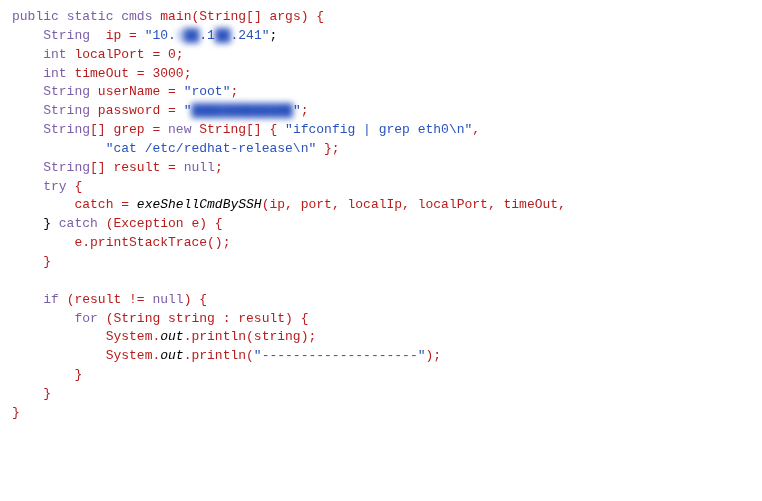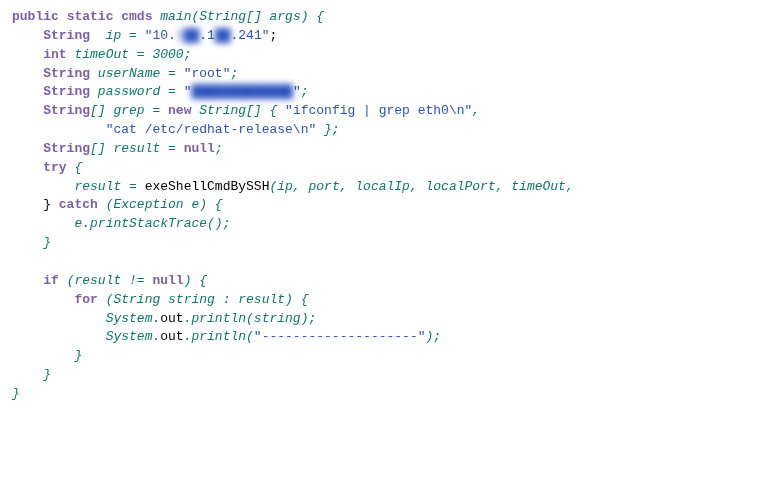--- a/index.html
+++ b/index.html
@@ -26,67 +26,68 @@
       min-height: 501px;
     }
 
     .code-line {
       white-space: pre;
       display: block;
     }
 
     .kw {
       color: #7b5ea7;
-      font-weight: bold;
+      font-weight: normal;
     }
 
     .str {
       color: #2a52be;
     }
 
     .method-italic {
+      font-style: italic;
     }
 
     .blurred {
       filter: blur(3px);
       display: inline-block;
     }
 
     .normal {
-      color: #0f766e;
-      font-style: italic;
+      color: #b91c1c;
     }
   </style>
 </head>
 <body>
 
 <div class="code-container">
 
   <span class="code-line"><span class="kw">public</span> <span class="kw">static</span> <span class="kw">cmds</span> <span class="normal">main(String[] args) {</span></span>
 
   <span class="code-line">    <span class="kw">String</span> <span class="normal"> ip = </span><span class="str">"10.<span class="blurred">1██</span>.1<span class="blurred">██</span>.241"</span>;</span>
 
 
 
+  <span class="code-line">    <span class="kw">int</span><span class="normal"> localPort = 0;</span></span>
 
   <span class="code-line">    <span class="kw">int</span><span class="normal"> timeOut = 3000;</span></span>
 
   <span class="code-line">    <span class="kw">String</span><span class="normal"> userName = </span><span class="str">"root"</span><span class="normal">;</span></span>
 
   <span class="code-line">    <span class="kw">String</span><span class="normal"> password = </span><span class="str">"<span class="blurred">█████████████</span>"</span><span class="normal">;</span></span>
 
   <span class="code-line">    <span class="kw">String</span><span class="normal">[] grep = </span><span class="kw">new</span><span class="normal"> String[] { </span><span class="str">"ifconfig | grep eth0\n"</span><span class="normal">,</span></span>
 
   <span class="code-line">            <span class="str">"cat /etc/redhat-release\n"</span><span class="normal"> };</span></span>
 
   <span class="code-line">    <span class="kw">String</span><span class="normal">[] result = </span><span class="kw">null</span><span class="normal">;</span></span>
 
   <span class="code-line">    <span class="kw">try</span><span class="normal"> {</span></span>
 
-  <span class="code-line">        <span class="normal">result = </span><span class="method-italic">exeShellCmdBySSH</span><span class="normal">(ip, port, localIp, localPort, timeOut,</span></span>
+  <span class="code-line">        <span class="normal">catch = </span><span class="method-italic">exeShellCmdBySSH</span><span class="normal">(ip, port, localIp, localPort, timeOut,</span></span>
 
 
   <span class="code-line">    } <span class="kw">catch</span><span class="normal"> (Exception e) {</span></span>
 
   <span class="code-line">        <span class="normal">e.printStackTrace();</span></span>
 
   <span class="code-line">    <span class="normal">}</span></span>
 
   <span class="code-line"> </span>
 

